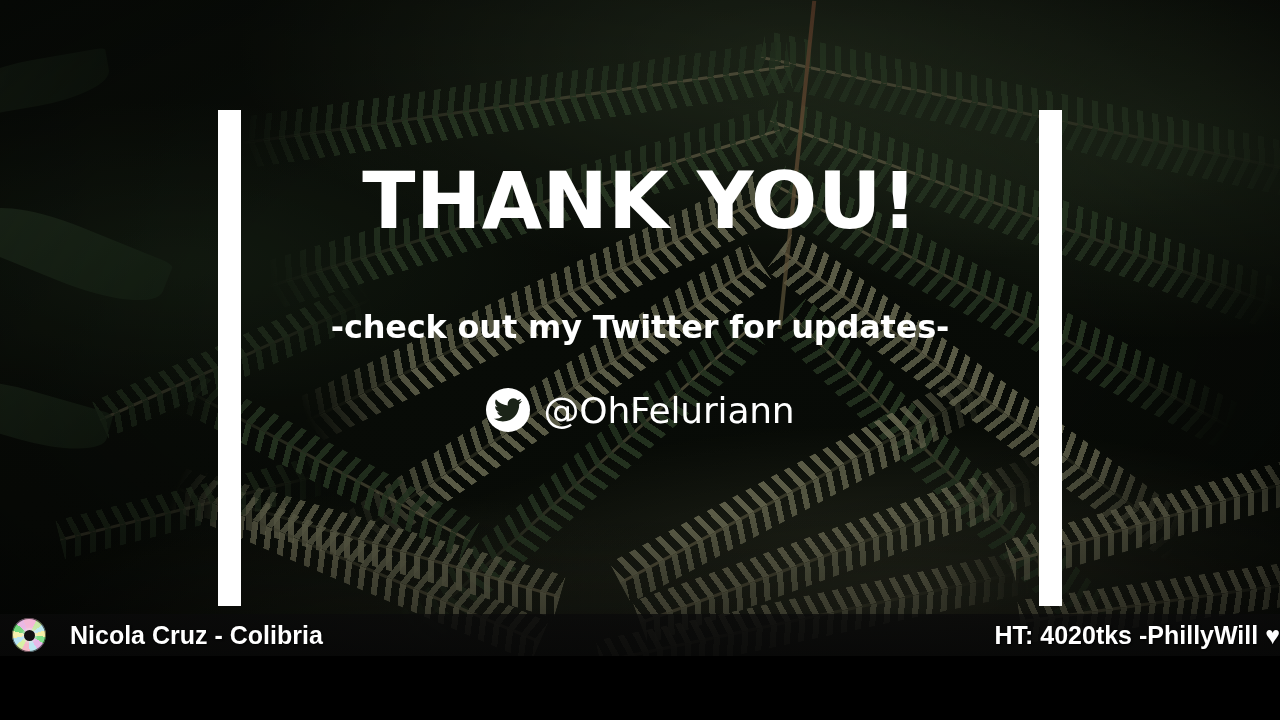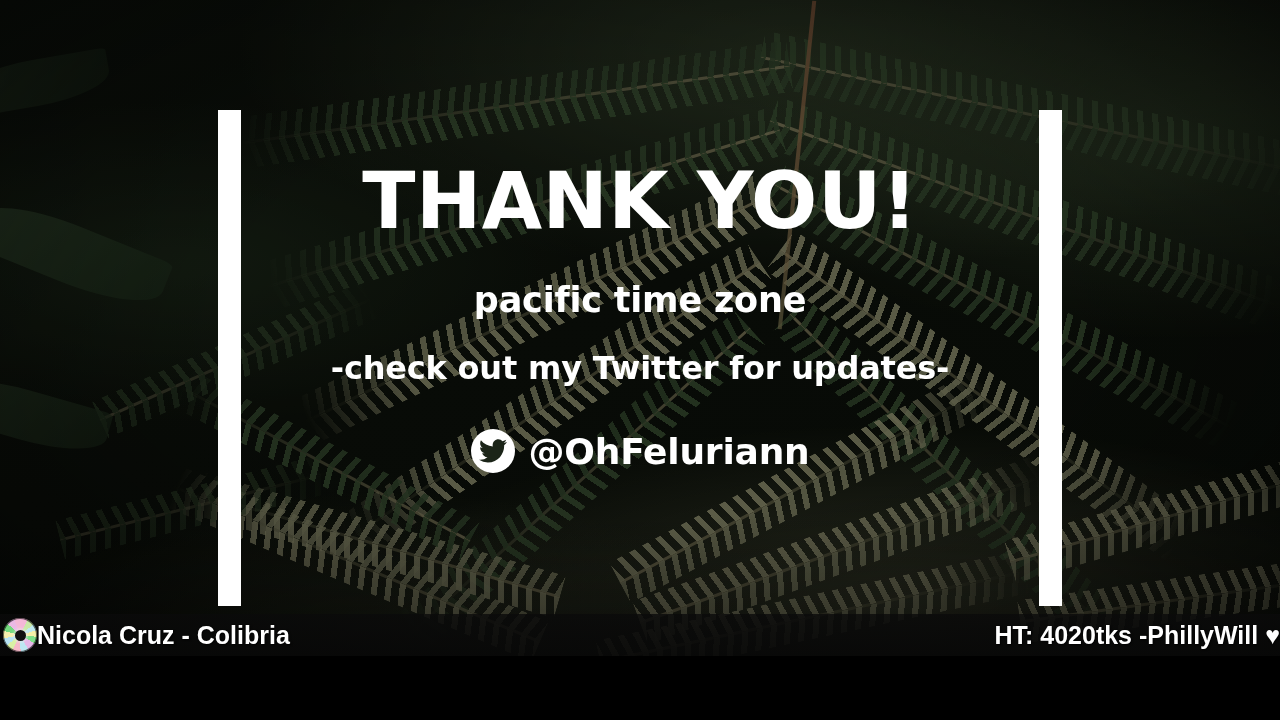--- a/index.html
+++ b/index.html
@@ -72,27 +72,27 @@
   .schedule{font-family:"DejaVu Sans",sans-serif;font-weight:bold;font-size:35px;
     line-height:1.18;margin-top:40px;color:#fff;letter-spacing:-.2px;}
 
   .promo{font-family:"DejaVu Sans",sans-serif;font-weight:bold;font-size:32px;
     margin-top:28px;color:#fff;letter-spacing:-.2px;}
 
   .handle-row{display:flex;align-items:center;gap:14px;margin-top:42px;}
   .tw-badge{width:44px;height:44px;border-radius:50%;background:#fff;
     display:flex;align-items:center;justify-content:center;}
   .tw-badge svg{display:block;}
-  .handle{font-family:"DejaVu Sans",sans-serif;font-weight:bold;font-size:36px;color:#fff;letter-spacing:-.2px;}
+  .handle{font-family:"DejaVu Sans",sans-serif;font-weight:normal;font-size:36px;color:#fff;letter-spacing:-.2px;}
 
   
   .bottombar{position:absolute;left:0;bottom:0;width:1280px;height:42px;
     background:linear-gradient(180deg,rgba(10,10,10,.80),rgba(8,8,8,.86));
     display:flex;align-items:center;justify-content:space-between;}
-  .np{display:flex;align-items:center;gap:0;padding-left:3px;}
+  .np{display:flex;align-items:center;gap:24px;padding-left:12px;}
   .cd{width:34px;height:34px;border-radius:50%;flex:0 0 34px;position:relative;
     background:
       conic-gradient(from 0deg,
         #f4b7d8 0deg 26deg, #c9e8a8 26deg 52deg, #bfe9f0 52deg 74deg,
         #f6f0a8 74deg 96deg, #7fe08a 96deg 120deg, #e6b8e8 120deg 150deg,
         #bde7f2 150deg 178deg, #f5b9c9 178deg 206deg, #d9f0a6 206deg 232deg,
         #b8e4f4 232deg 258deg, #f7f0ae 258deg 284deg, #74d97f 284deg 312deg,
         #eab9e4 312deg 340deg, #f3b8d6 340deg 360deg);
     box-shadow:0 0 0 1px rgba(0,0,0,.6) inset;}
   .cd::after{content:"";position:absolute;left:50%;top:50%;width:11px;height:11px;
@@ -228,21 +228,20 @@
     <div class="vignette"></div>
   </div>
 
   <div class="rule left"></div>
   <div class="rule right"></div>
 
   <div class="content">
     <div class="title">THANK YOU!</div>
 
     <div class="schedule">
-      <div>pacific time zone</div>
     </div>
 
     <div class="promo">-check out my Twitter for updates-</div>
 
     <div class="handle-row">
       <span class="tw-badge">
         <svg width="28" height="24" viewBox="0 0 24 20" aria-hidden="true">
           <path fill="#1b2418" d="M24 2.37a9.6 9.6 0 0 1-2.83.79A4.95 4.95 0 0 0 23.34.37a9.82 9.82 0 0 1-3.13 1.21A4.9 4.9 0 0 0 16.62 0c-2.72 0-4.92 2.23-4.92 4.98 0 .39.04.77.12 1.13C7.73 5.9 4.1 3.9 1.67.86A5.03 5.03 0 0 0 1 3.37c0 1.73.87 3.25 2.19 4.14a4.85 4.85 0 0 1-2.23-.62v.06c0 2.41 1.69 4.43 3.95 4.88a4.9 4.9 0 0 1-2.22.09c.63 1.98 2.44 3.42 4.6 3.46A9.85 9.85 0 0 1 0 17.54 13.87 13.87 0 0 0 7.55 19.8c9.06 0 14.01-7.6 14.01-14.19 0-.22 0-.43-.01-.64A10.1 10.1 0 0 0 24 2.37z"></path>
         </svg>
       </span>

